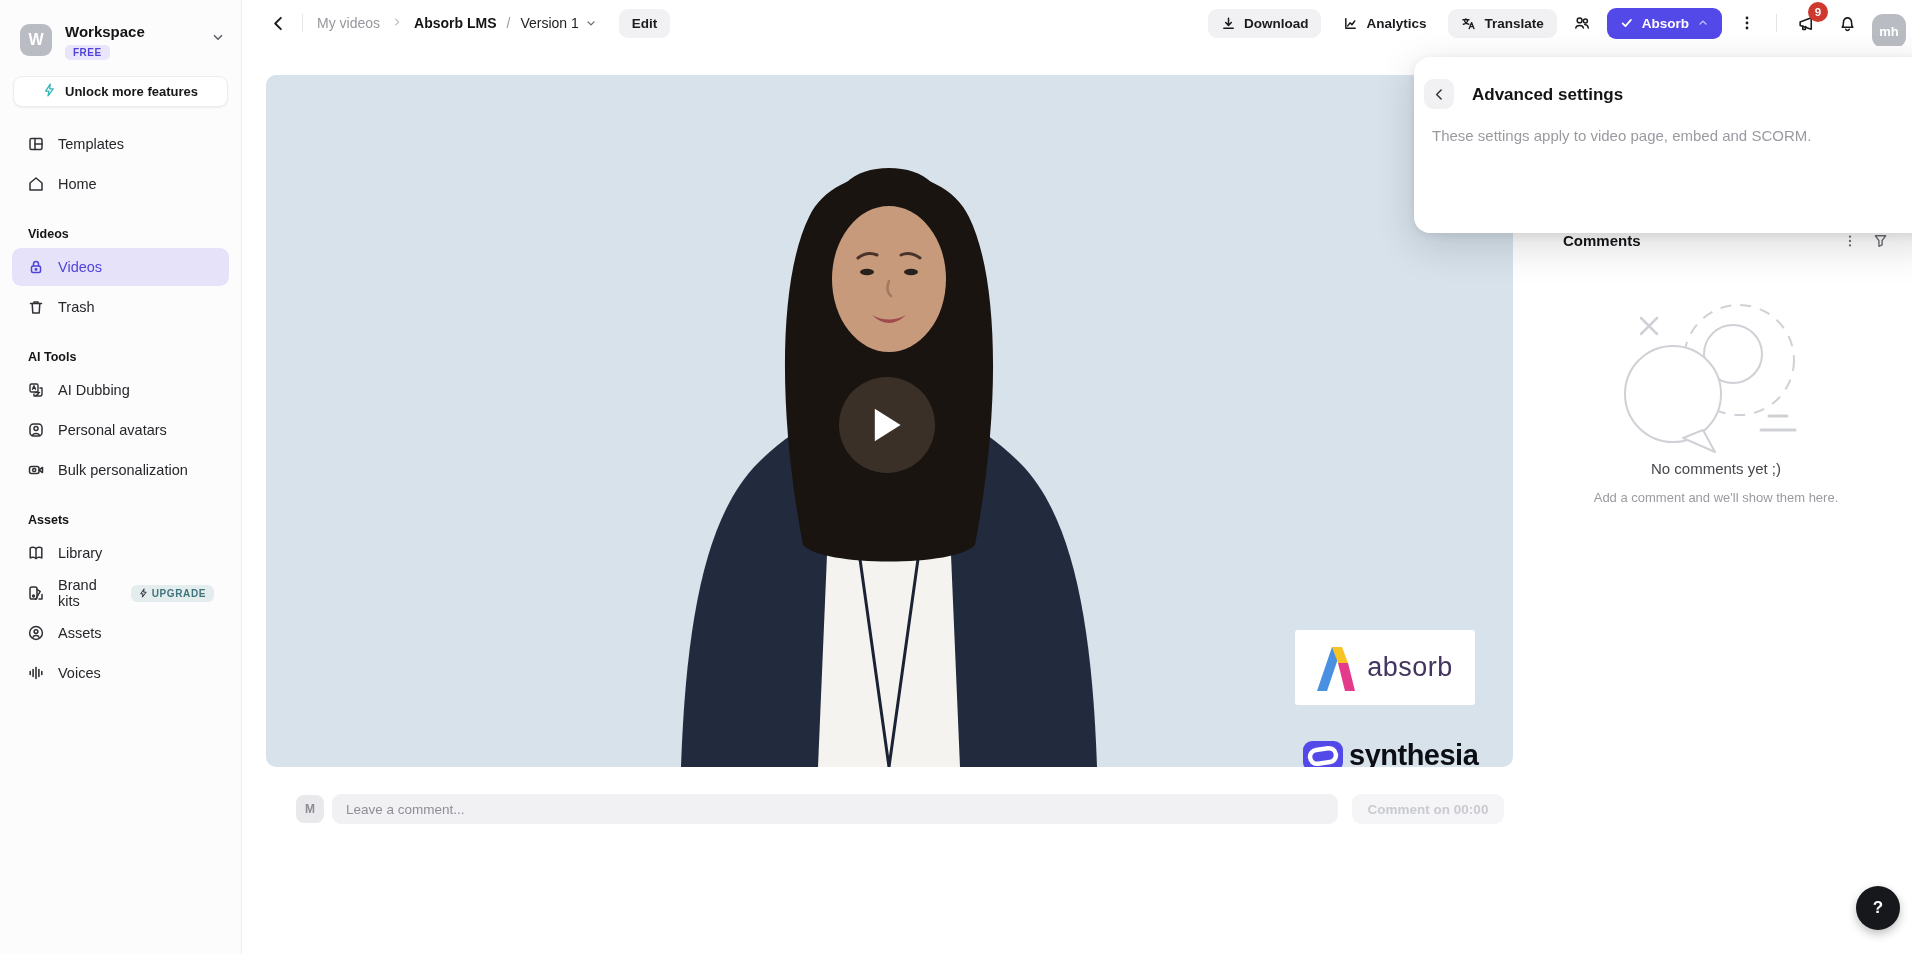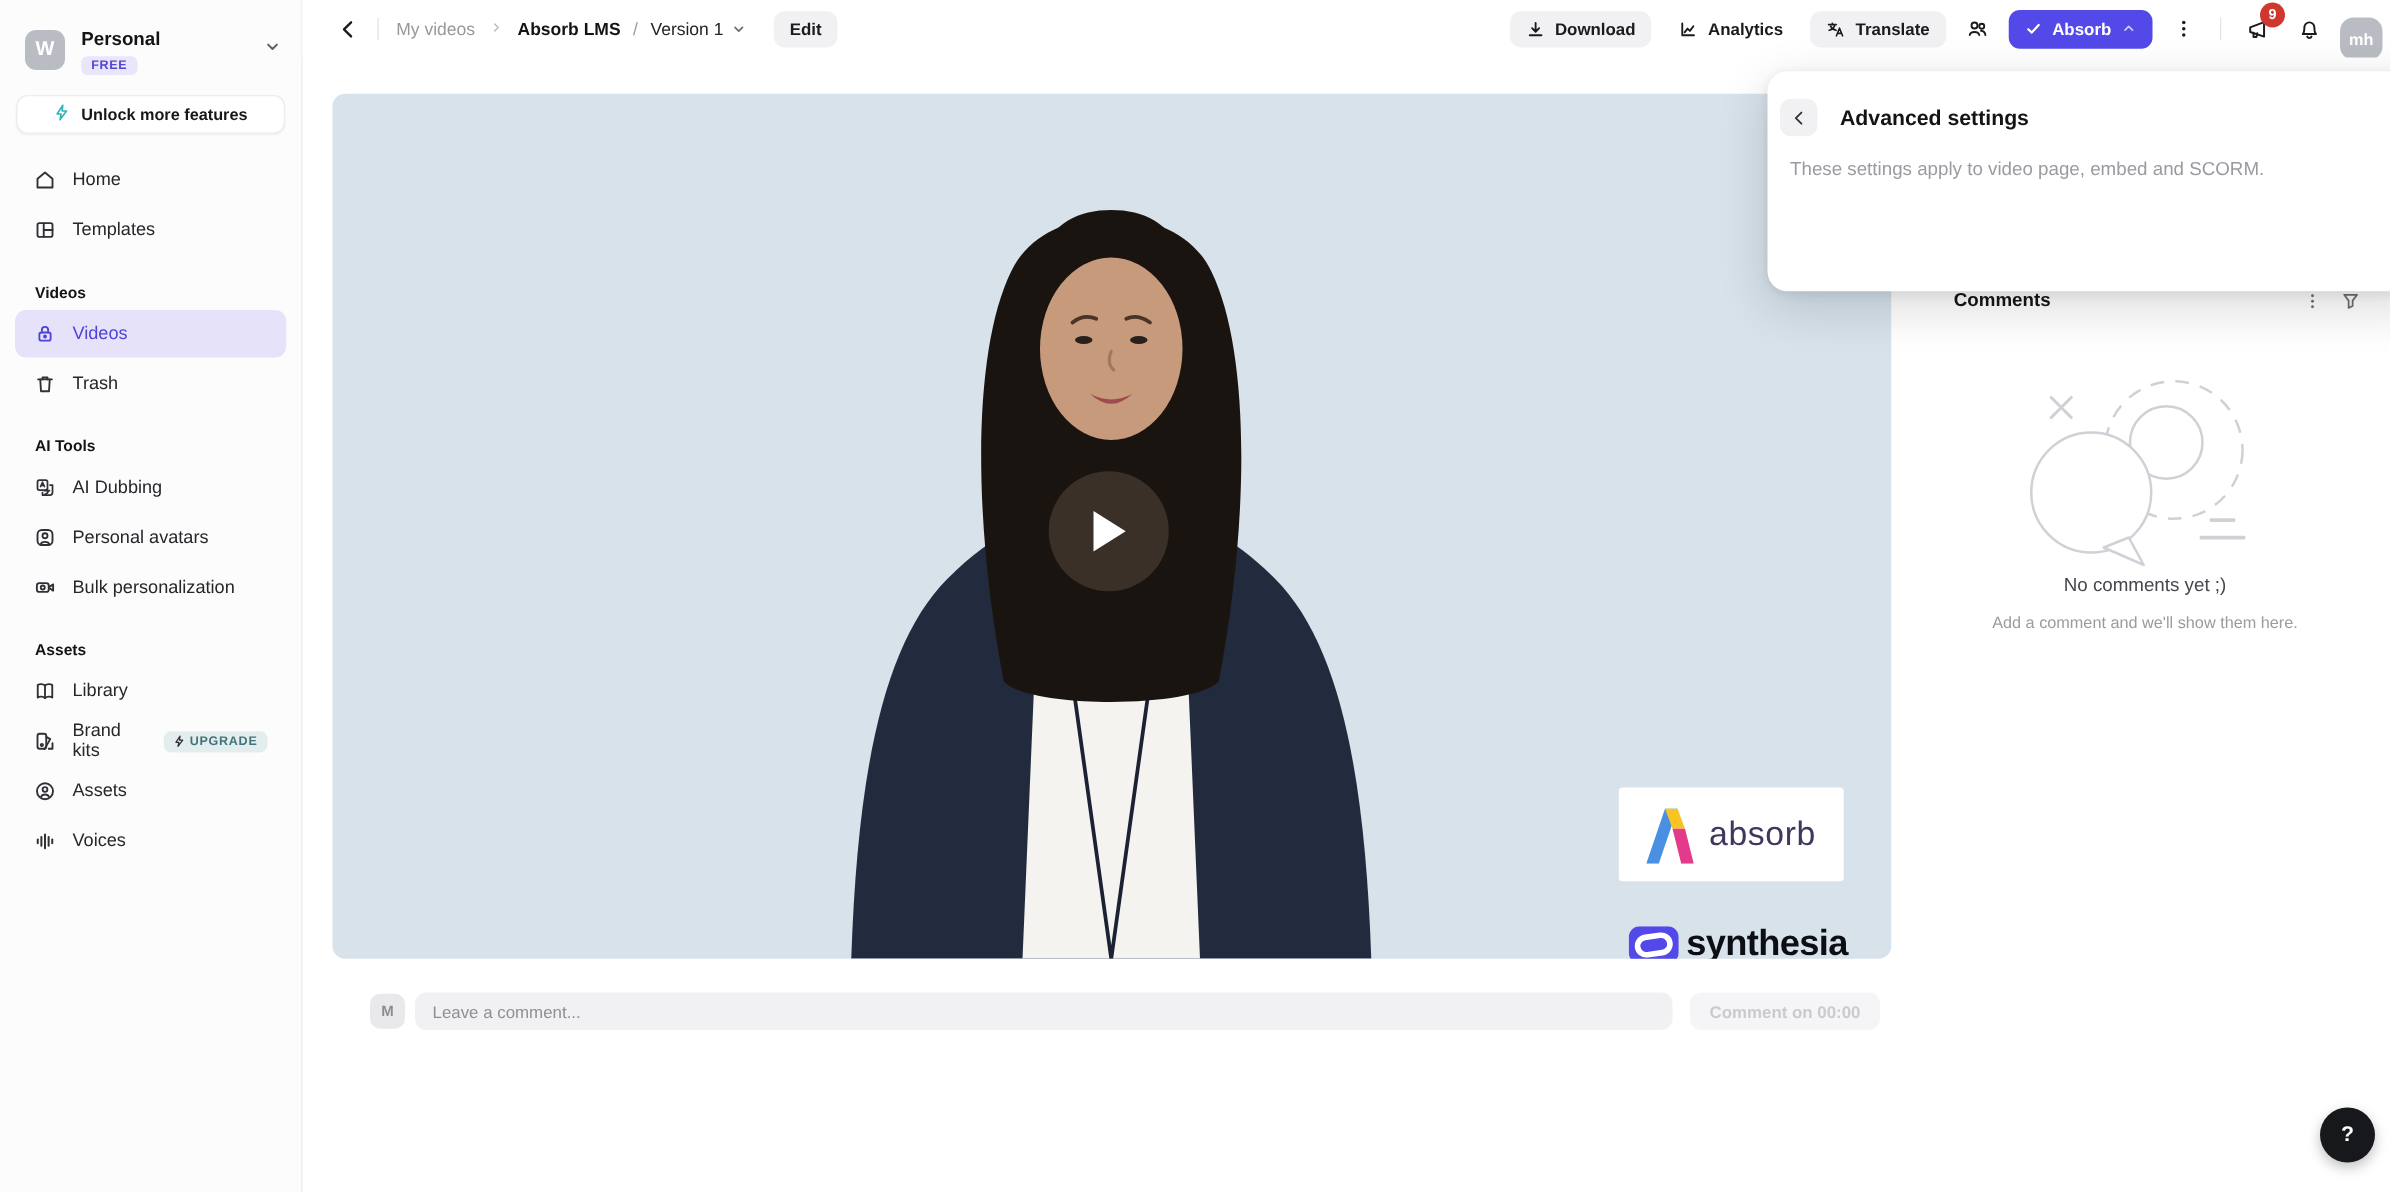--- a/index.html
+++ b/index.html
@@ -82,21 +82,21 @@
 </style>
 </head>
 <body>
 
 <div class="stage">
 
   <div class="sidebar">
     <div class="ws-head">
       <div class="ws-logo">W</div>
       <div class="ws-meta">
-        <div class="ws-name">Personal</div>
+        <div class="ws-name">Workspace</div>
         <span class="ws-plan">FREE</span>
       </div>
       <span class="ws-chev">
         <svg width="14" height="14" viewBox="0 0 16 16" fill="none" stroke="currentColor" stroke-width="1.8" stroke-linecap="round" stroke-linejoin="round">
             <path d="M4 6.5 l4 4 4-4"></path>
           </svg>
       </span>
     </div>
 
     <div class="unlock-btn">
@@ -104,31 +104,31 @@
         <svg width="13" height="14" viewBox="0 0 16 18" fill="none" stroke="#2fb4b8" stroke-width="1.6" stroke-linejoin="round">
             <path d="M9 1.5 L3 10.5 h4.2 L6 16.5 l6.8-9 H8.2 Z"></path>
           </svg>
       </span>
       <span>Unlock more features</span>
     </div>
 
     <div class="nav">
       <div class="nav-item">
         <svg width="18" height="18" viewBox="0 0 18 18" fill="none" stroke-width="1.5" stroke-linecap="round" stroke-linejoin="round">
-            <path d="M3 8 L9 3 l6 5 v7 H3 Z"></path>
-          </svg>
-        <span>Home</span>
-      </div>
-      <div class="nav-item">
-        <svg width="18" height="18" viewBox="0 0 18 18" fill="none" stroke-width="1.5" stroke-linecap="round" stroke-linejoin="round">
             <rect x="3" y="3.5" width="12" height="11" rx="1.5"></rect>
             <line x1="8" y1="3.5" x2="8" y2="14.5"></line>
             <line x1="8" y1="9" x2="15" y2="9"></line>
           </svg>
         <span>Templates</span>
+      </div>
+      <div class="nav-item">
+        <svg width="18" height="18" viewBox="0 0 18 18" fill="none" stroke-width="1.5" stroke-linecap="round" stroke-linejoin="round">
+            <path d="M3 8 L9 3 l6 5 v7 H3 Z"></path>
+          </svg>
+        <span>Home</span>
       </div>
 
       <div class="nav-sec">Videos</div>
       <div class="nav-item active">
         <svg width="18" height="18" viewBox="0 0 18 18" fill="none" stroke-width="1.5" stroke-linecap="round" stroke-linejoin="round">
             <rect x="4.5" y="8" width="9" height="6.5" rx="1.5"></rect>
             <path d="M6.5 8 V6 a2.5 2.5 0 0 1 5 0 V8"></path>
             <circle cx="9" cy="11.2" r="0.8"></circle>
           </svg>
         <span>Videos</span>

